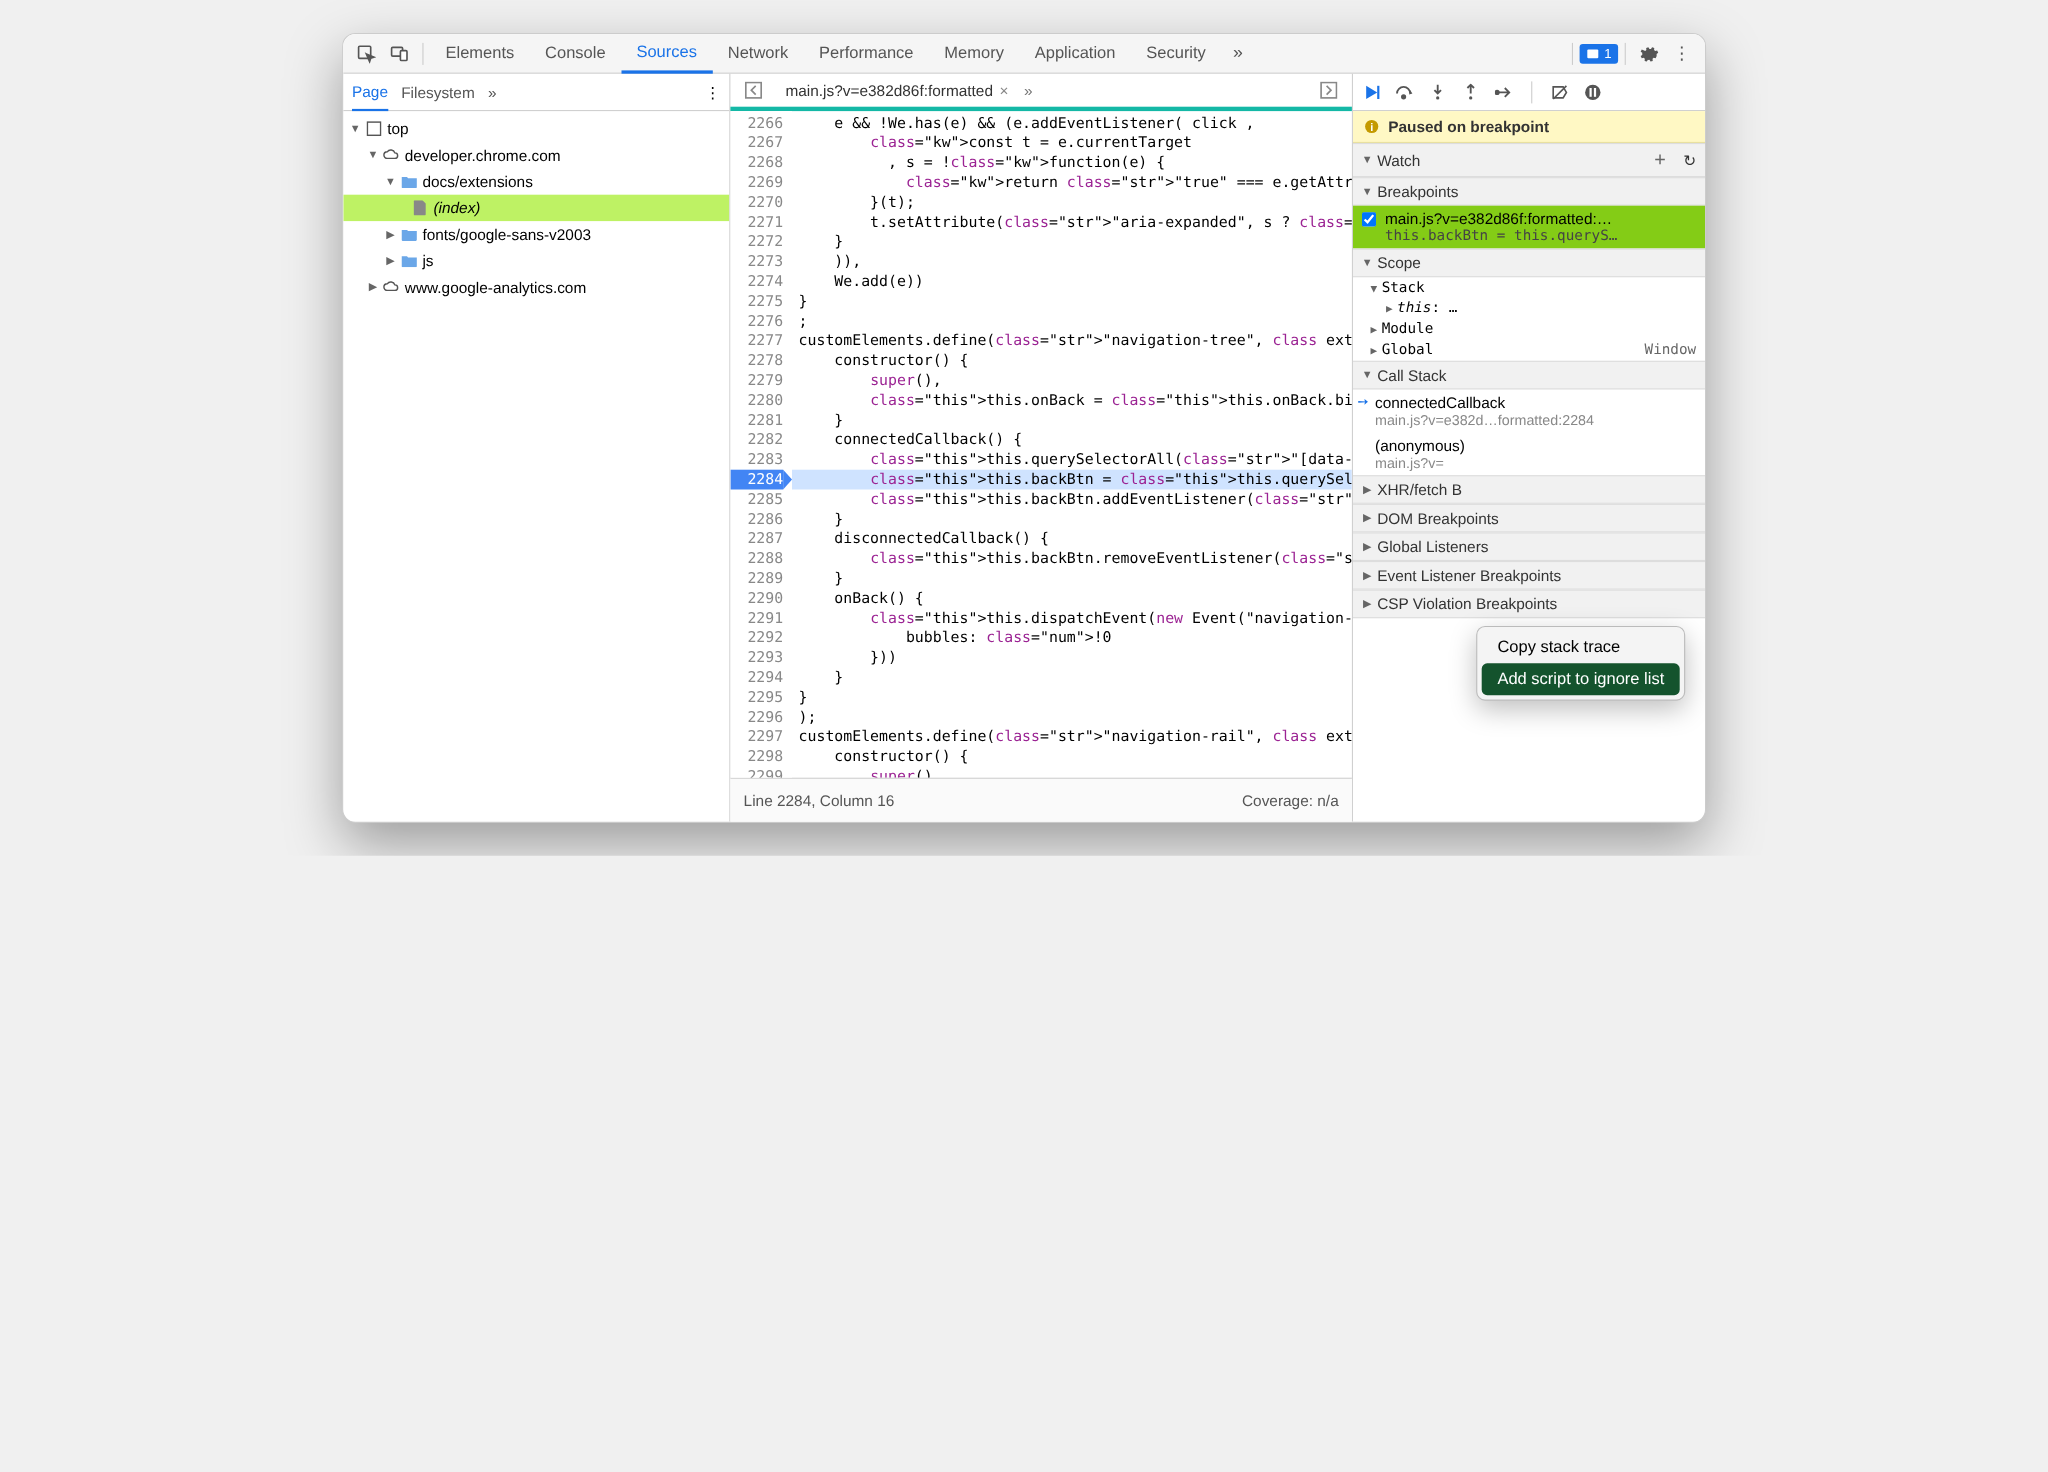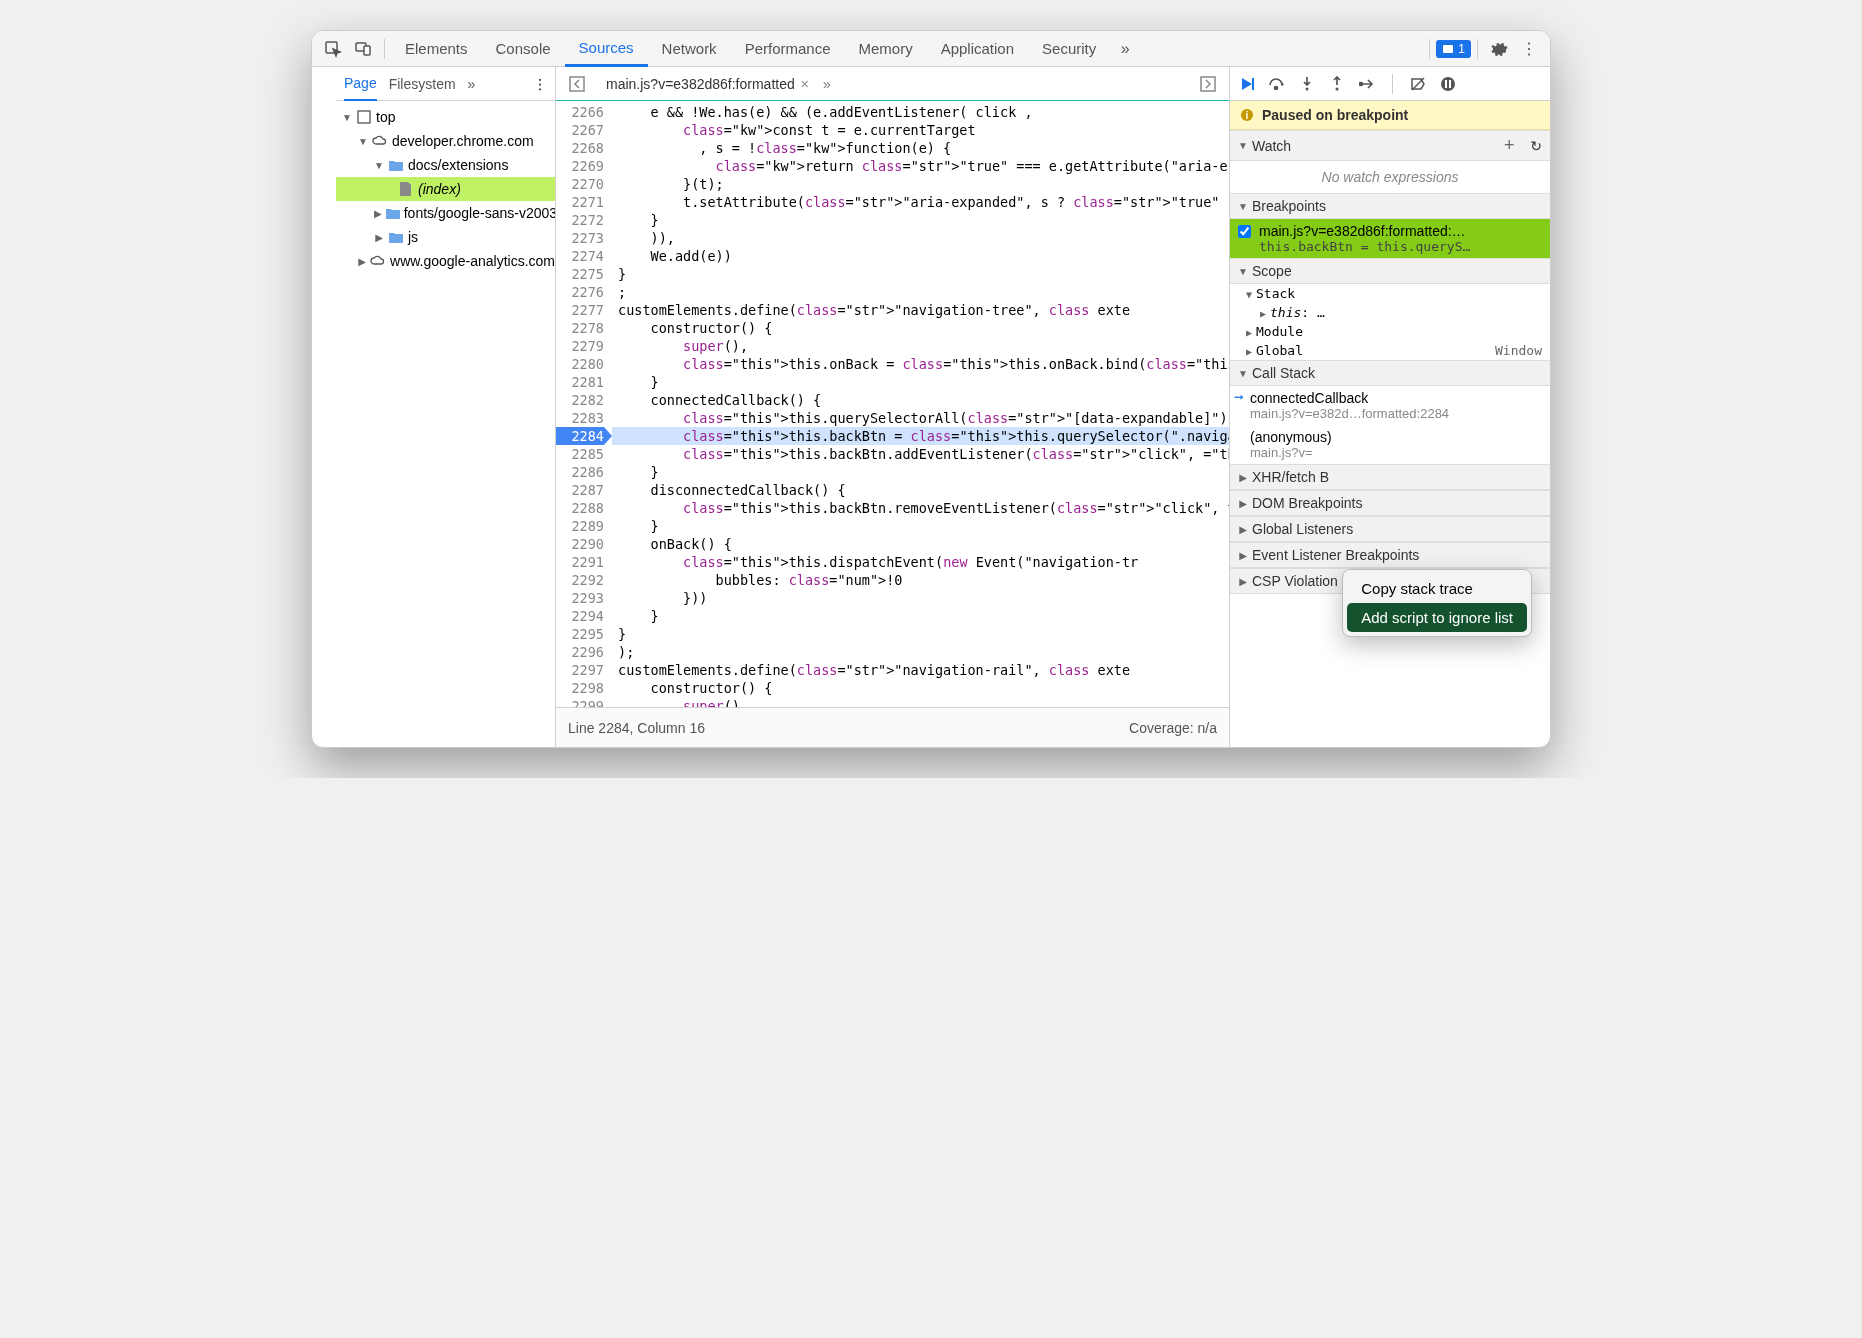--- a/index.html
+++ b/index.html
@@ -47,33 +47,33 @@
   .toolbtn { width:30px; height:30px; display:flex; align-items:center; justify-content:center; color:#555; cursor:pointer; }
   .tabsep { width:1px; height:20px; background:#ccc; margin:0 6px; }
   .maintab { padding: 0 14px; height:36px; display:flex; align-items:center; color:#555; font-size:15px; cursor:pointer; }
   .maintab.active { color:#1a73e8; border-bottom:3px solid #1a73e8; }
   .spacer { flex:1; }
   .badge-blue { background:#1a73e8; color:#fff; border-radius:3px; padding:2px 6px; font-size:12px; display:flex; align-items:center; gap:4px; }
   
   .body { display:flex; height: 680px; }
   
   
-  .left { width: 244px; border-right:1px solid #d0d0d0; display:flex; flex-direction:column;padding-left:24px; }
+  .left { width: 352px; border-right:1px solid #d0d0d0; display:flex; flex-direction:column; }
   .lefttabs { height:34px; display:flex; align-items:center; border-bottom:1px solid #d0d0d0; padding:0 8px; gap:12px; font-size:14px; }
   .lefttab { color:#555; cursor:pointer; height:34px; display:flex; align-items:center; }
   .lefttab.active { color:#1a73e8; border-bottom:2px solid #1a73e8; }
   .tree { flex:1; overflow:auto; padding:4px 0; font-size:14px; }
   .treerow { display:flex; align-items:center; height:24px; padding-left:6px; gap:4px; cursor:pointer; white-space:nowrap; }
   .treerow.selected { background:#bef264; color:#000;font-style:italic; }
   .tri { width:10px; text-align:center; color:#666; font-size:10px; }
   .ficon { width:16px; height:16px; display:inline-flex; align-items:center; justify-content:center; }
   
   
   .center { flex:1; display:flex; flex-direction:column; border-right:1px solid #d0d0d0; min-width:0; }
-  .editortabs { height:34px; border-bottom:1px solid #14b8a6; display:flex; align-items:center; padding:0 6px; gap:8px; font-size:14px; }
+  .editortabs { height:34px; border-bottom:4px solid #14b8a6; display:flex; align-items:center; padding:0 6px; gap:8px; font-size:14px; }
   .etab { display:flex; align-items:center; gap:6px; padding:0 6px; height:34px; color:#333; }
   .editor { flex:1; display:flex; overflow:hidden; font-family: Menlo, Consolas, monospace; font-size:13.5px; line-height:18px; position:relative; }
   .gutter { width:56px; text-align:right; color:#888; padding:2px 8px 2px 0; background:#fff; user-select:none; }
   .code { flex:1; padding:2px 0; white-space:pre; overflow:hidden; position:relative; }
   .codeline { height:18px; padding-left:6px; }
   .hl-line { background:#cfe3ff; }
   .gutline { height:18px; }
   .gut-hl { background:#4285f4; color:#fff; position:relative; }
   .gut-hl::after { content:''; position:absolute; right:-8px; top:0; border-top:9px solid transparent; border-bottom:9px solid transparent; border-left:8px solid #4285f4; }
   .kw { color:#9b2393; }
@@ -341,21 +341,20 @@
           </div>
       </div>
       <div class="pausebanner">
         <svg width="14" height="14">
             <circle cx="7" cy="7" r="6" fill="#c49a00"></circle>
             <text x="7" y="11" text-anchor="middle" fill="#fff" font-size="10" font-weight="bold">i</text>
           </svg>
         <span>Paused on breakpoint</span>
       </div>
       <div class="section-hdr"><span class="tri">▼</span><span>Watch</span><div class="spacer"></div><span style="font-size:18px;color:#666">+</span>&nbsp;&nbsp;<span>↻</span></div>
-      <div class="watch-empty">No watch expressions</div>
       <div class="section-hdr">
           <span class="tri">▼</span>
           <span>Breakpoints</span>
         </div>
       <div class="bp-item">
         <input type="checkbox" checked="" style="">
         <div class="bp-text">
           <div>main.js?v=e382d86f:formatted:…</div>
           <div class="bp-sub">this.backBtn = this.queryS…</div>
         </div>

